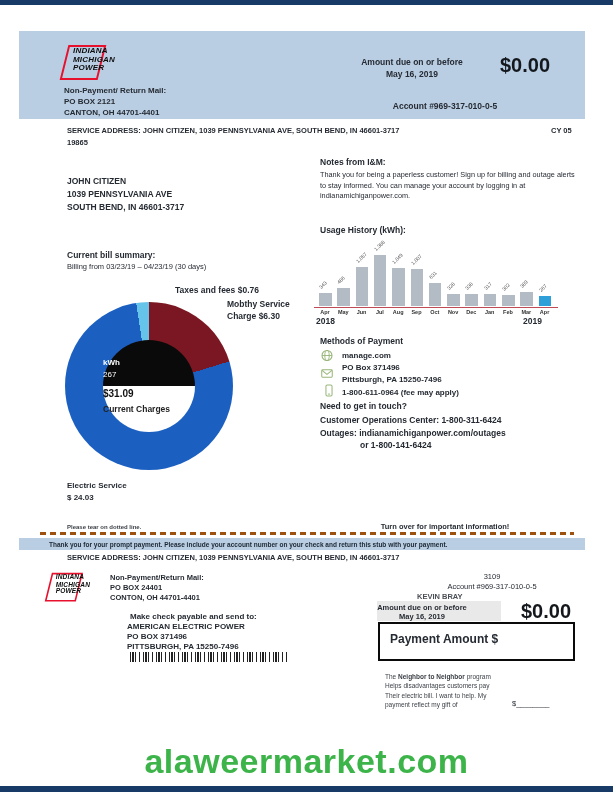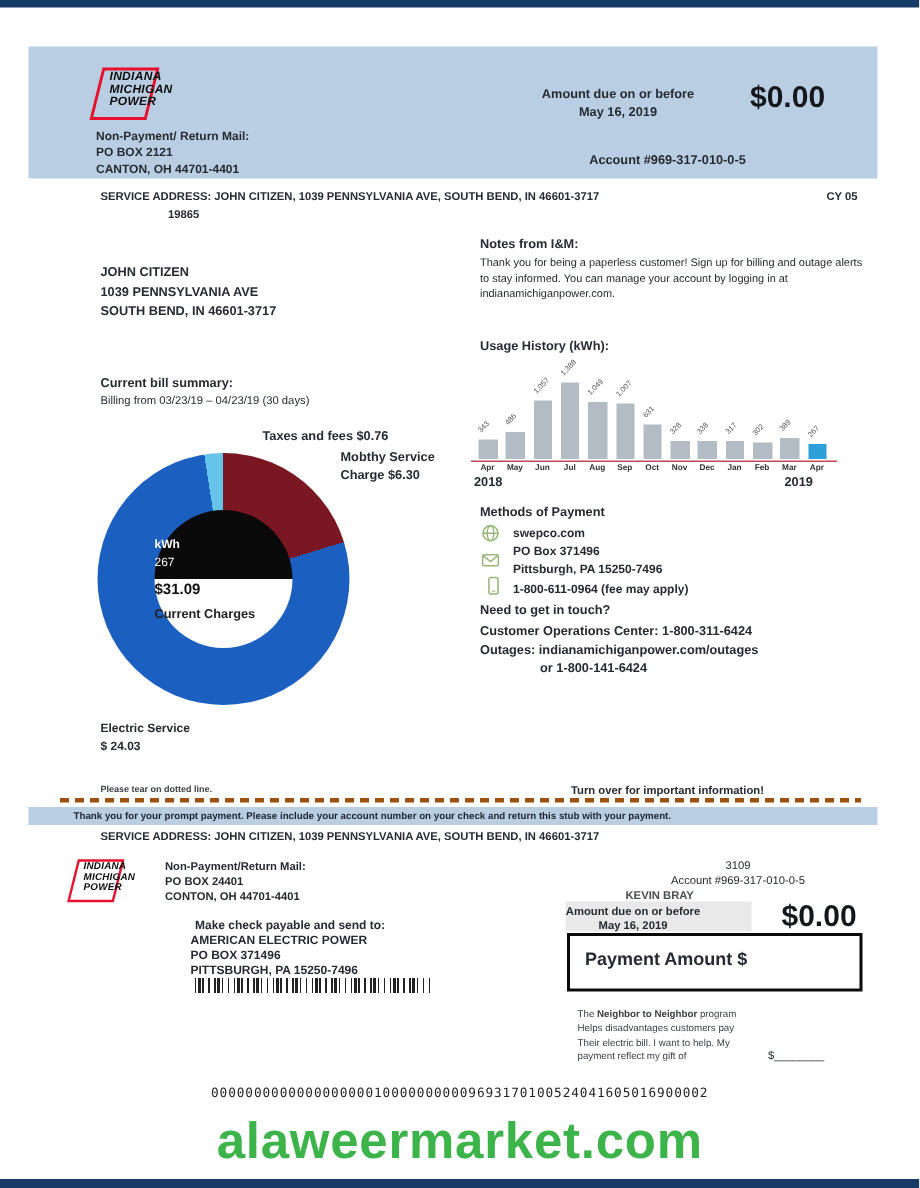--- a/index.html
+++ b/index.html
@@ -71,21 +71,21 @@
   <div class="abs t8 b" style="left:64px;top:97px;">PO BOX 2121</div>
   <div class="abs t8 b" style="left:64px;top:108px;">CANTON, OH 44701-4401</div>
 
   <div class="abs t85 b r" style="left:337px;top:57px;width:150px;">Amount due on or before</div>
   <div class="abs t85 b r" style="left:337px;top:69px;width:150px;">May 16, 2019</div>
   <div class="abs big-amount" style="left:500px;top:54px;">$0.00</div>
   <div class="abs t85 b r" style="left:345px;top:101px;width:200px;">Account #969-317-010-0-5</div>
 
   <div class="abs t75 b" style="left:67px;top:126px;">SERVICE ADDRESS: JOHN CITIZEN, 1039 PENNSYLVANIA AVE, SOUTH BEND, IN 46601-3717</div>
   <div class="abs t75 b" style="left:551px;top:126px;">CY 05</div>
-  <div class="abs t75 b" style="left:67px;top:138px;margin-left:45px;">19865</div>
+  <div class="abs t75 b" style="left:67px;top:138px;">19865</div>
 
   <div class="abs t85 b" style="left:67px;top:176px;">JOHN CITIZEN</div>
   <div class="abs t85 b" style="left:67px;top:189px;">1039 PENNSYLVANIA AVE</div>
   <div class="abs t85 b" style="left:67px;top:202px;">SOUTH BEND, IN 46601-3717</div>
 
   <div class="abs t85 b" style="left:320px;top:157px;">Notes from I&amp;M:</div>
   <div class="abs t7 lh" style="left:320px;top:170px;width:262px;">Thank you for being a paperless customer! Sign up for billing and outage alerts to stay informed. You can manage your account by logging in at indianamichiganpower.com.</div>
 
   <div class="abs t85 b" style="left:67px;top:250px;">Current bill summary:</div>
   <div class="abs t75" style="left:67px;top:262px;">Billing from 03/23/19 – 04/23/19 (30 days)</div>
@@ -149,21 +149,21 @@
   <div class="abs t85 b" style="left:227px;top:311px;">Charge $6.30</div>
   <div class="abs t8 b" style="left:67px;top:481px;">Electric Service</div>
   <div class="abs t8 b" style="left:67px;top:493px;">$ 24.03</div>
 
   <div class="abs t85 b" style="left:320px;top:336px;">Methods of Payment</div>
   <svg class="abs payicon" style="left:321px;top:349px;" viewBox="0 0 13 13">
     <circle cx="6.5" cy="6.5" r="5.4" fill="none" stroke="#98b579" stroke-width="1.2"></circle>
     <ellipse cx="6.5" cy="6.5" rx="2.4" ry="5.4" fill="none" stroke="#98b579" stroke-width="1"></ellipse>
     <line x1="1.2" y1="6.5" x2="11.8" y2="6.5" stroke="#98b579" stroke-width="1"></line>
   </svg>
-  <div class="abs t8 b" style="left:342px;top:351px;">swepco.com</div>
+  <div class="abs t8 b" style="left:342px;top:351px;">manage.com</div>
   <div class="abs t8 b" style="left:342px;top:363px;">PO Box 371496</div>
   <svg class="abs payicon" style="left:321px;top:367px;" viewBox="0 0 13 13">
     <rect x="0.8" y="2.5" width="11.4" height="8" rx="1" fill="none" stroke="#98b579" stroke-width="1.1"></rect>
     <path d="M1.2 3.2 L6.5 7.4 L11.8 3.2" fill="none" stroke="#98b579" stroke-width="1.1"></path>
   </svg>
   <div class="abs t8 b" style="left:342px;top:375px;">Pittsburgh, PA 15250-7496</div>
   <svg class="abs payicon" style="left:323px;top:384px;" viewBox="0 0 13 13">
     <rect x="3.2" y="0.6" width="6.6" height="11.8" rx="1.4" fill="none" stroke="#98b579" stroke-width="1.1"></rect>
     <line x1="5.3" y1="10.4" x2="7.7" y2="10.4" stroke="#98b579" stroke-width="1"></line>
   </svg>
@@ -213,17 +213,16 @@
   </div>
 
   <div class="abs t65 lh" style="left:385px;top:672px;color:#3a3f45;">
     <div><span>The </span><b>Neighbor to Neighbor</b><span> program</span></div>
     <div>Helps disadvantages customers pay</div>
     <div>Their electric bill. I want to help. My</div>
     <div>payment reflect my gift of</div>
   </div>
   <div class="abs t75" style="left:512px;top:699px;">$________</div>
 
-  <div class="abs ocr" style="top:724px;">0000000000000000000100000000009693170100524041605016900002</div>
   <div class="abs watermark" style="top:742px;">alaweermarket.com</div>
 
   <div class="abs navybar" style="top:786px;height:6px;"></div>
 </div>
 
 </body></html>

